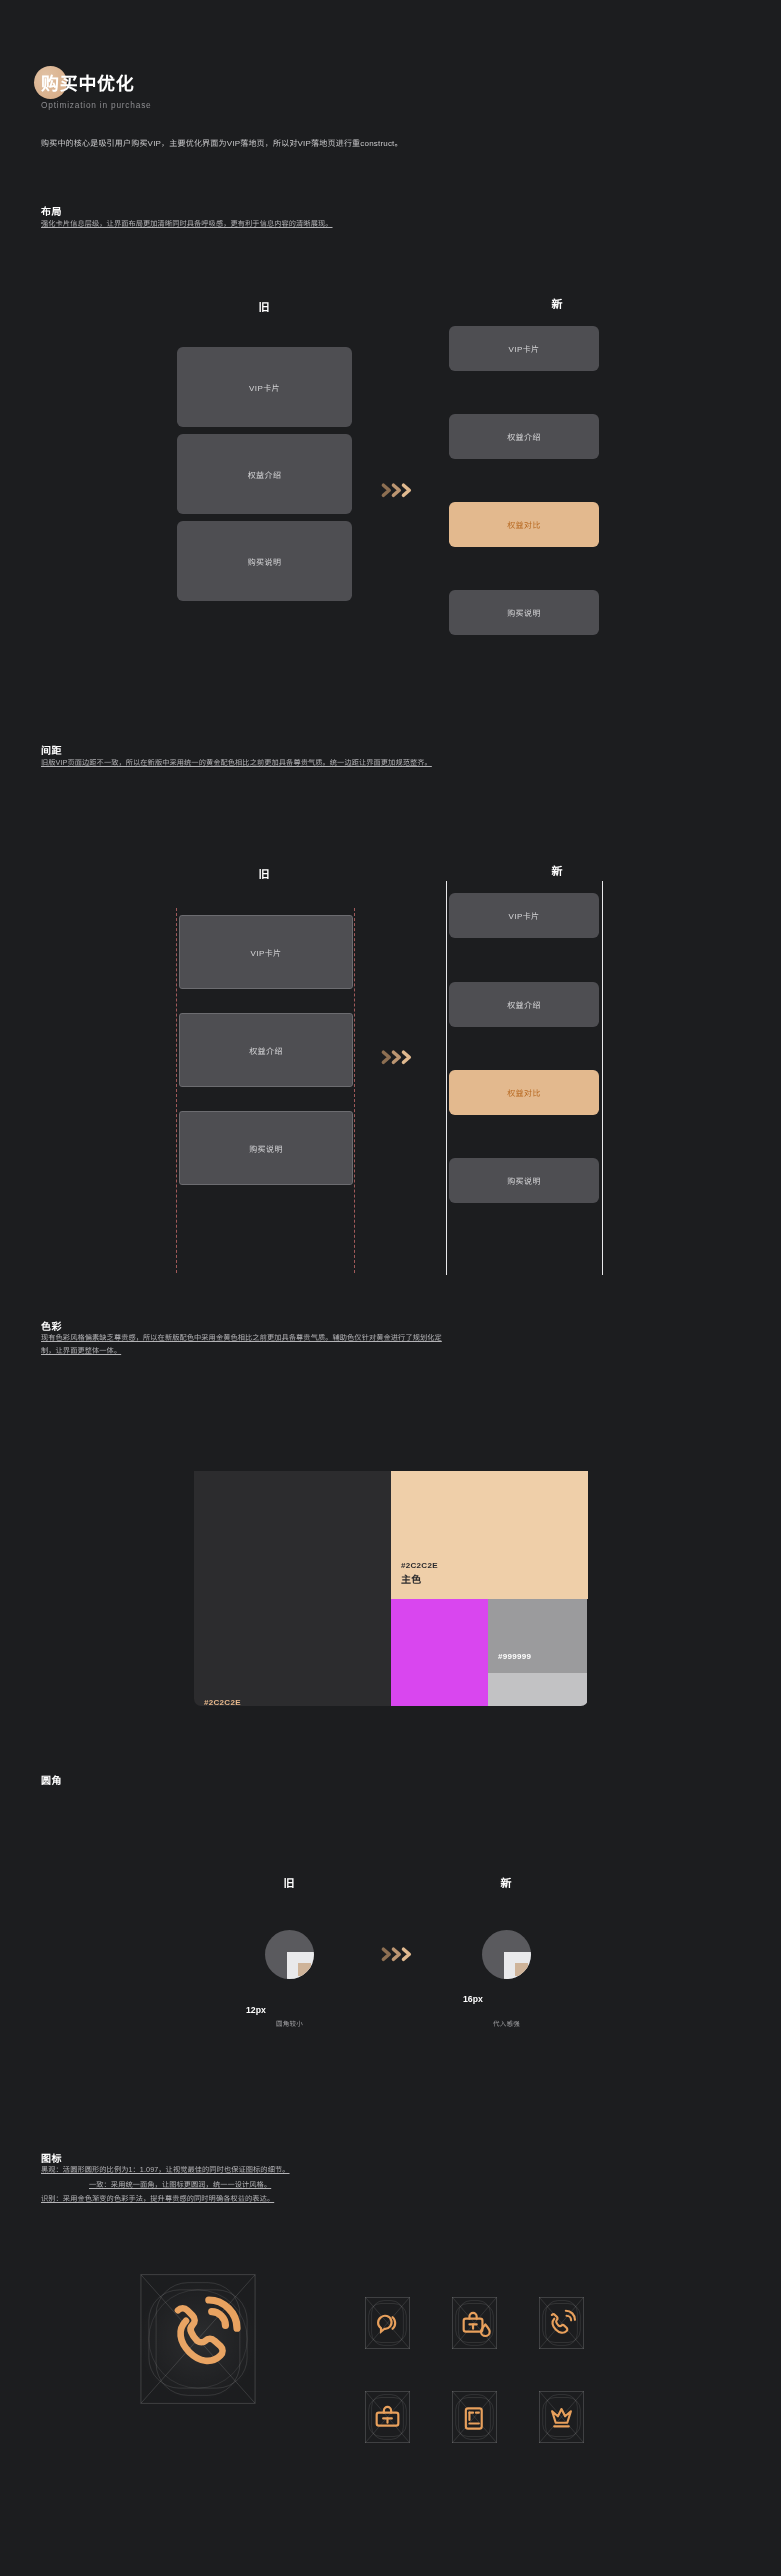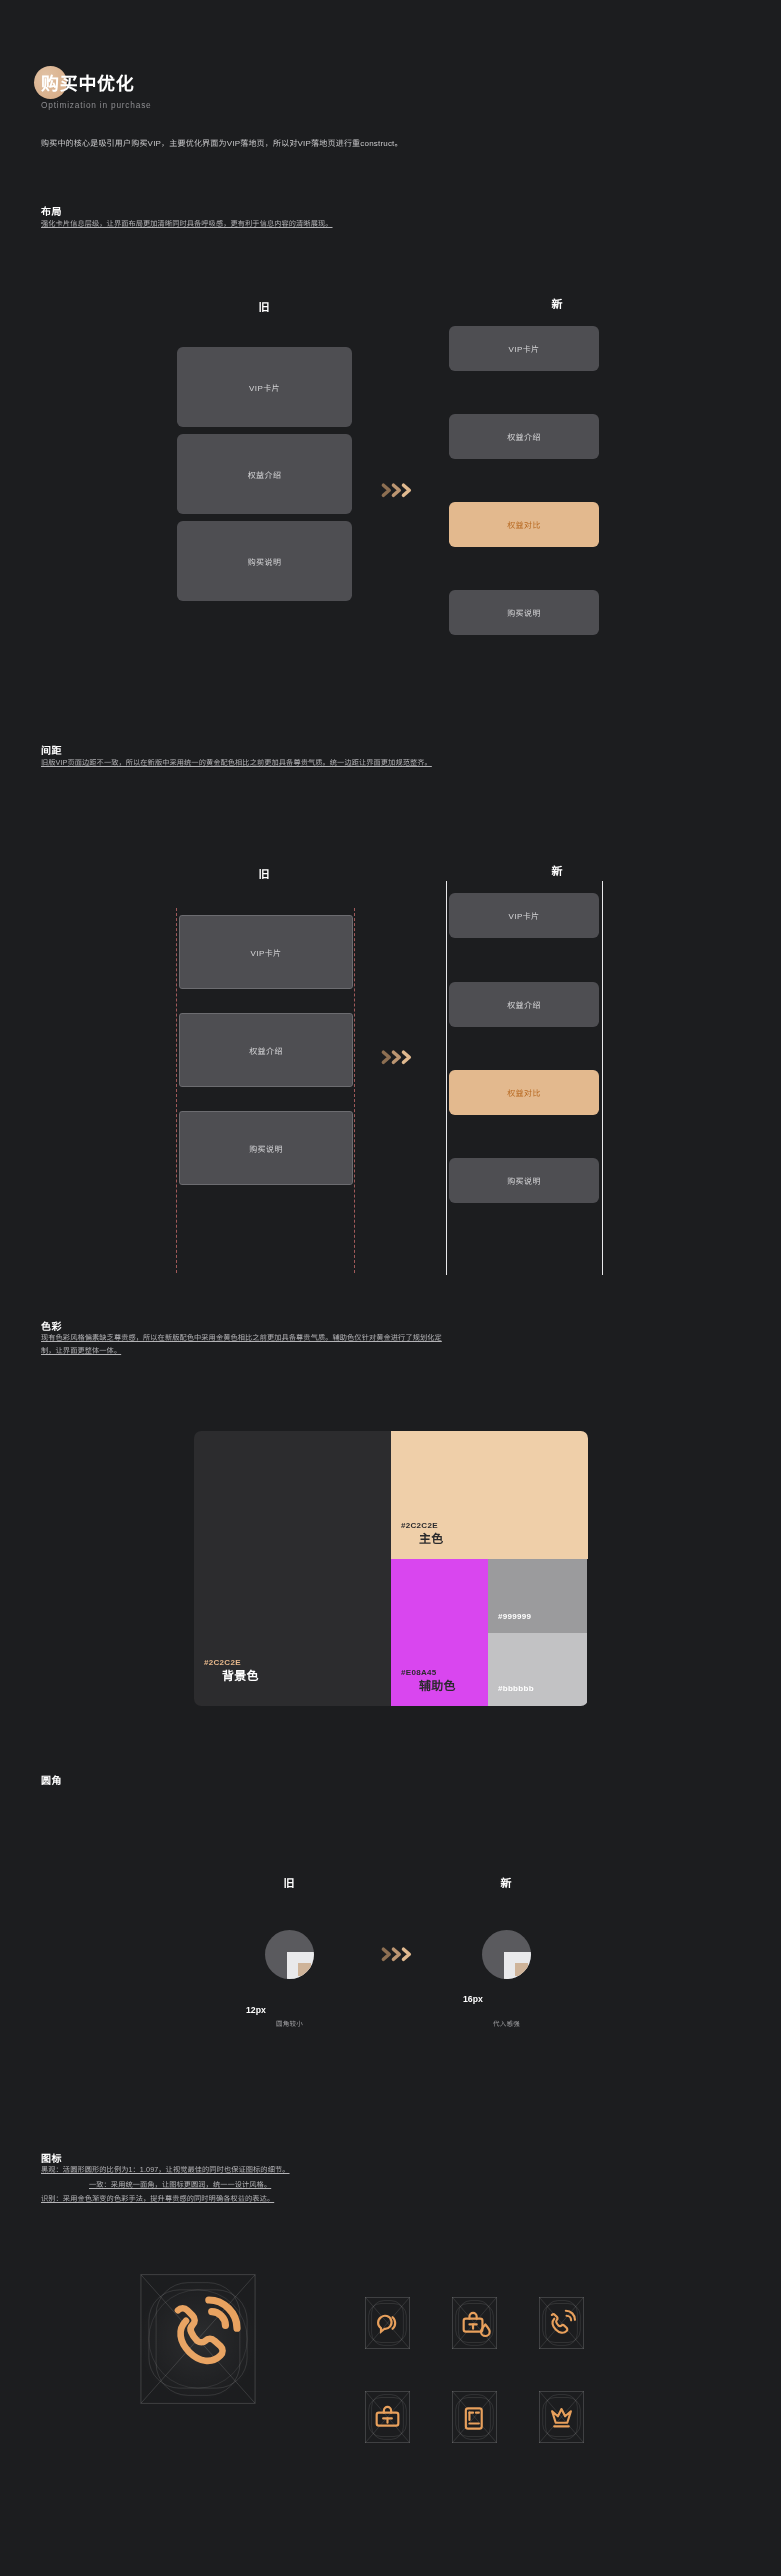--- a/index.html
+++ b/index.html
@@ -84,28 +84,28 @@
     border-left:0.7px dashed #a05a5a;
   }
   .vline.solid-light{background:#e8e8ea;}
 
   
   .palette{
     position:absolute;
     border-radius:7.2px;
     overflow:hidden;
   }
-  .sw{position:absolute;}
+  .sw{position:absolute;margin-top:40px;}
   .sw .hex{
     position:absolute;left:10px;
     font-size:8px;font-weight:600;letter-spacing:0.3px;
   }
   .sw .nm{
-    position:absolute;left:28px;
-    font-size:12px;font-weight:600;letter-spacing:0.3px;
+    position:absolute;left:10px;
+    font-size:10px;font-weight:600;letter-spacing:0.3px;
   }
   .radius-circle{
     position:absolute;width:49px;height:49px;border-radius:50%;
     background:#5a5a5e;overflow:hidden;
   }
   .radius-inner{
     position:absolute;right:0;bottom:0;
     width:27.5px;height:27.5px;background:#e9e9eb;
   }
   .radius-cap{

